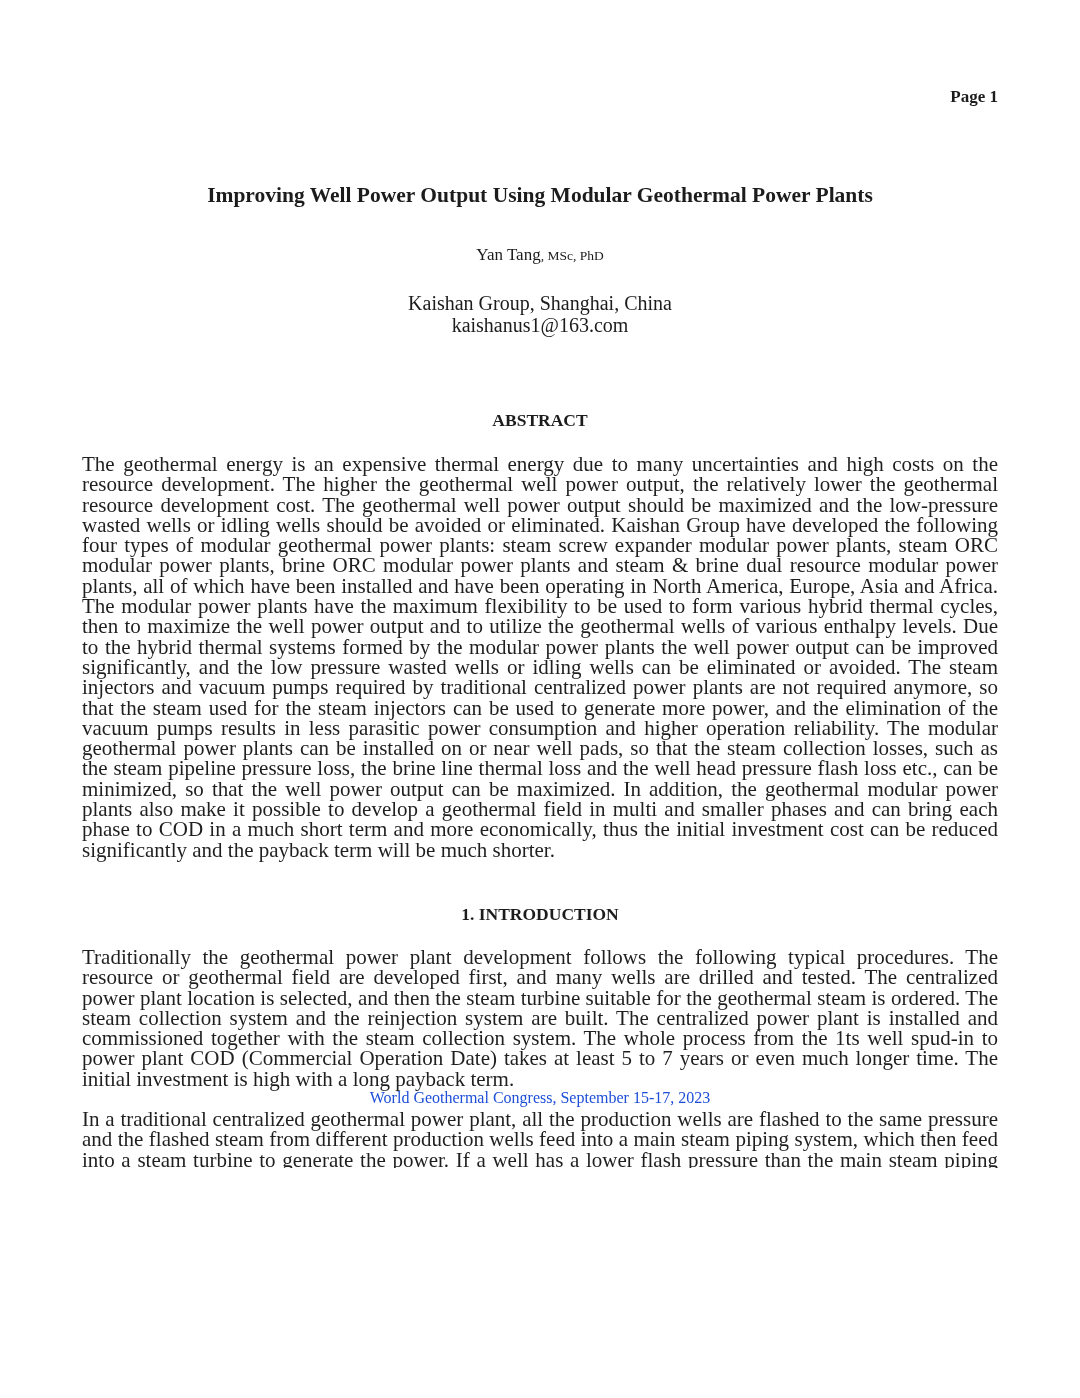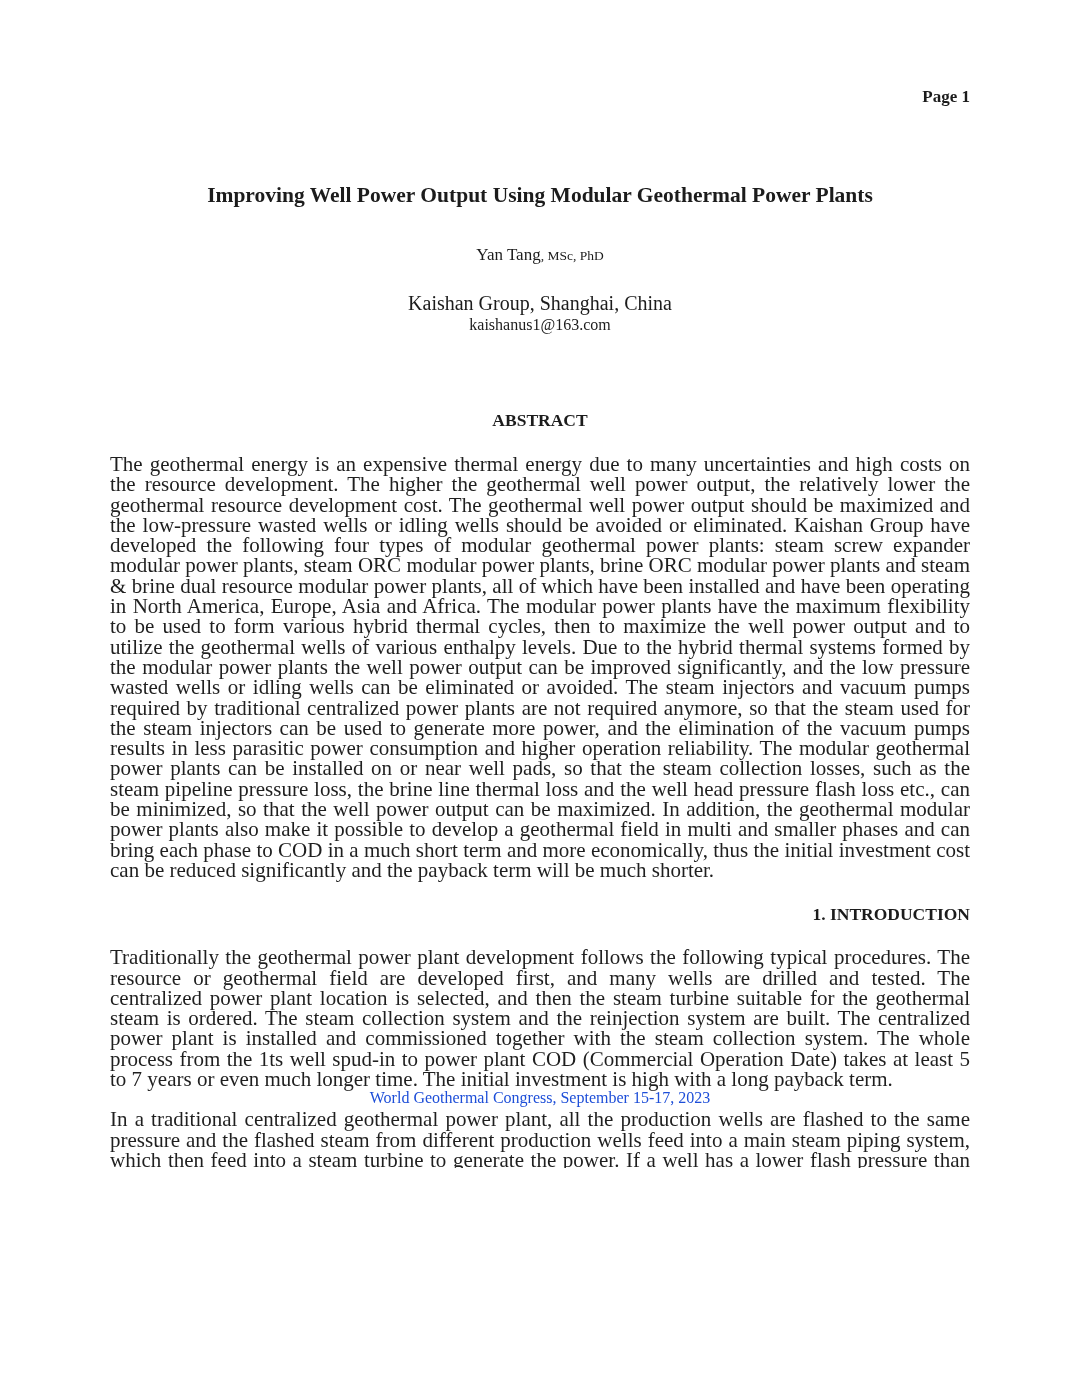--- a/index.html
+++ b/index.html
@@ -9,21 +9,21 @@
   }
   .page {
     position: relative;
     width: 1080px;
     height: 1168px;
     margin: 0 auto;
     background: #ffffff;
     color: #1c1c1c;
     font-family: "Liberation Serif", "DejaVu Serif", serif;
     box-sizing: border-box;
-    padding: 0 110px;
+    padding: 0 82px;
     overflow: hidden;
   }
   .page-label {
     padding-top: 87px;
     text-align: right;
     font-weight: bold;
     font-size: 17px;
     line-height: 19px;
   }
   .paper-title {
@@ -43,21 +43,21 @@
     font-size: 13.5px;
   }
   .affiliation {
     margin-top: 26px;
     text-align: center;
     font-size: 20px;
     line-height: 22px;
   }
   .email {
     text-align: center;
-    font-size: 16px;
+    font-size: 20px;
     line-height: 22px;
   }
   .section-heading {
     text-align: center;
     font-weight: bold;
     font-size: 17.5px;
     line-height: 20px;
   }
   .abstract-heading {
     margin-top: 74px;
@@ -65,22 +65,21 @@
   .body-text {
     font-size: 21px;
     line-height: 20.3px;
     text-align: justify;
     color: #1f1f1f;
   }
   .abstract-body {
     margin-top: 24px;
   }
   .intro-heading {
-    margin-top: 24px;
-    text-align: right;
+    margin-top: 44px;
   }
   .intro-paragraph-1 {
     margin-top: 23px;
   }
   .intro-paragraph-2 {
     margin-top: 20px;
   }
   .page-footer {
     position: absolute;
     left: 0;

